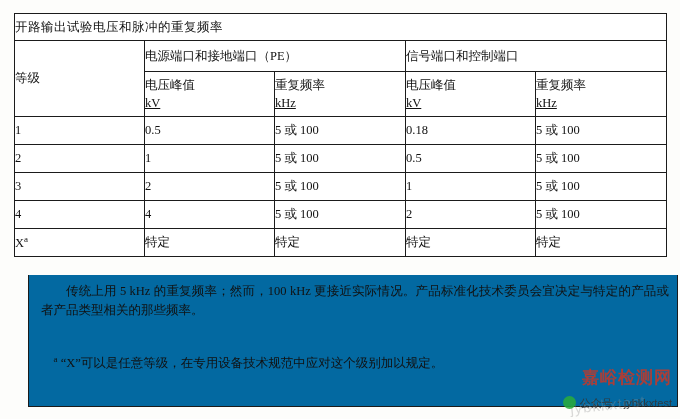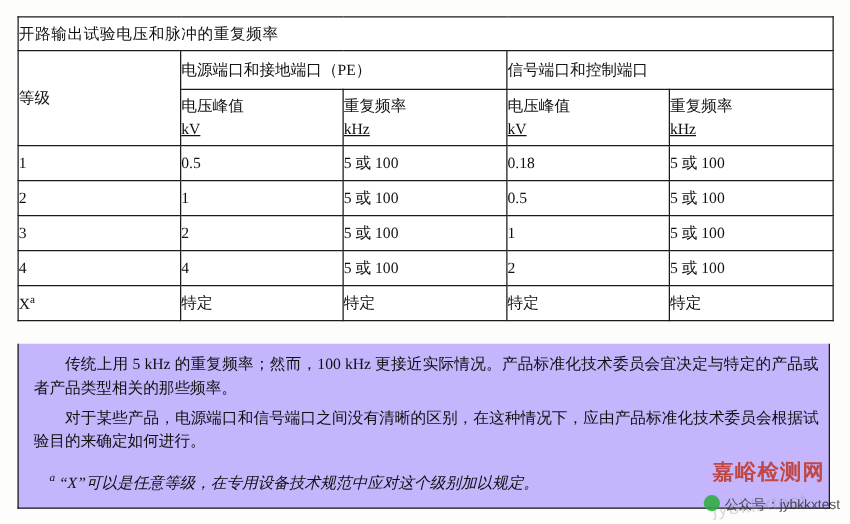--- a/index.html
+++ b/index.html
@@ -64,51 +64,50 @@
   .data-cell {
     height: 27px;
     font-size: 12.5px;
   }
   .xsup {
     font-size: 9px;
     vertical-align: super;
   }
   .notes {
     position: absolute;
-    left: 14px;
+    left: 28px;
     top: 275px;
     width: 650px;
     border: 1px solid #1b1b1b;
     border-top: none;
     box-sizing: border-box;
     height: 132px;
     padding: 7px 8px 0 12px;
-    background: #c4b5fd;
+    background: #0369a1;
   }
   .note-p {
     font-size: 12.5px;
     line-height: 1.55;
     text-indent: 2em;
     margin: 0 0 4px 0;
     text-align: justify;
   }
   .note-foot {
     font-size: 12.5px;
     line-height: 1.55;
-    margin: 12px 0 0 0;
+    margin: 32px 0 0 0;
     text-indent: 1em;
-    font-style: italic;
   }
   .note-foot .fs {
     font-size: 9px;
     vertical-align: super;
   }
   .watermark-main {
     position: absolute;
-    right: 20px;
+    right: 8px;
     bottom: 30px;
     font-family: "Liberation Sans", sans-serif;
     font-size: 17px;
     font-weight: bold;
     color: #c0392b;
     opacity: 0.88;
     letter-spacing: 1px;
   }
   .watermark-sub {
     position: absolute;
@@ -216,21 +215,20 @@
           <td class="data-cell">特定</td>
           <td class="data-cell">特定</td>
           <td class="data-cell">特定</td>
         </tr>
       </tbody>
     </table>
   </div>
 
   <div class="notes">
     <p class="note-p">传统上用 5 kHz 的重复频率；然而，100 kHz 更接近实际情况。产品标准化技术委员会宜决定与特定的产品或者产品类型相关的那些频率。</p>
-    <p class="note-p">对于某些产品，电源端口和信号端口之间没有清晰的区别，在这种情况下，应由产品标准化技术委员会根据试验目的来确定如何进行。</p>
     <p class="note-foot"><span class="fs">a</span> <span>“X”可以是任意等级，在专用设备技术规范中应对这个级别加以规定。</span></p>
   </div>
 
   <div class="wm-ghost">jybkkxtest</div>
   <div class="watermark-main">嘉峪检测网</div>
   <div class="watermark-sub"><span class="wm-logo"></span><span>公众号：jybkkxtest</span></div>
 
 </div>
 
 </body></html>

